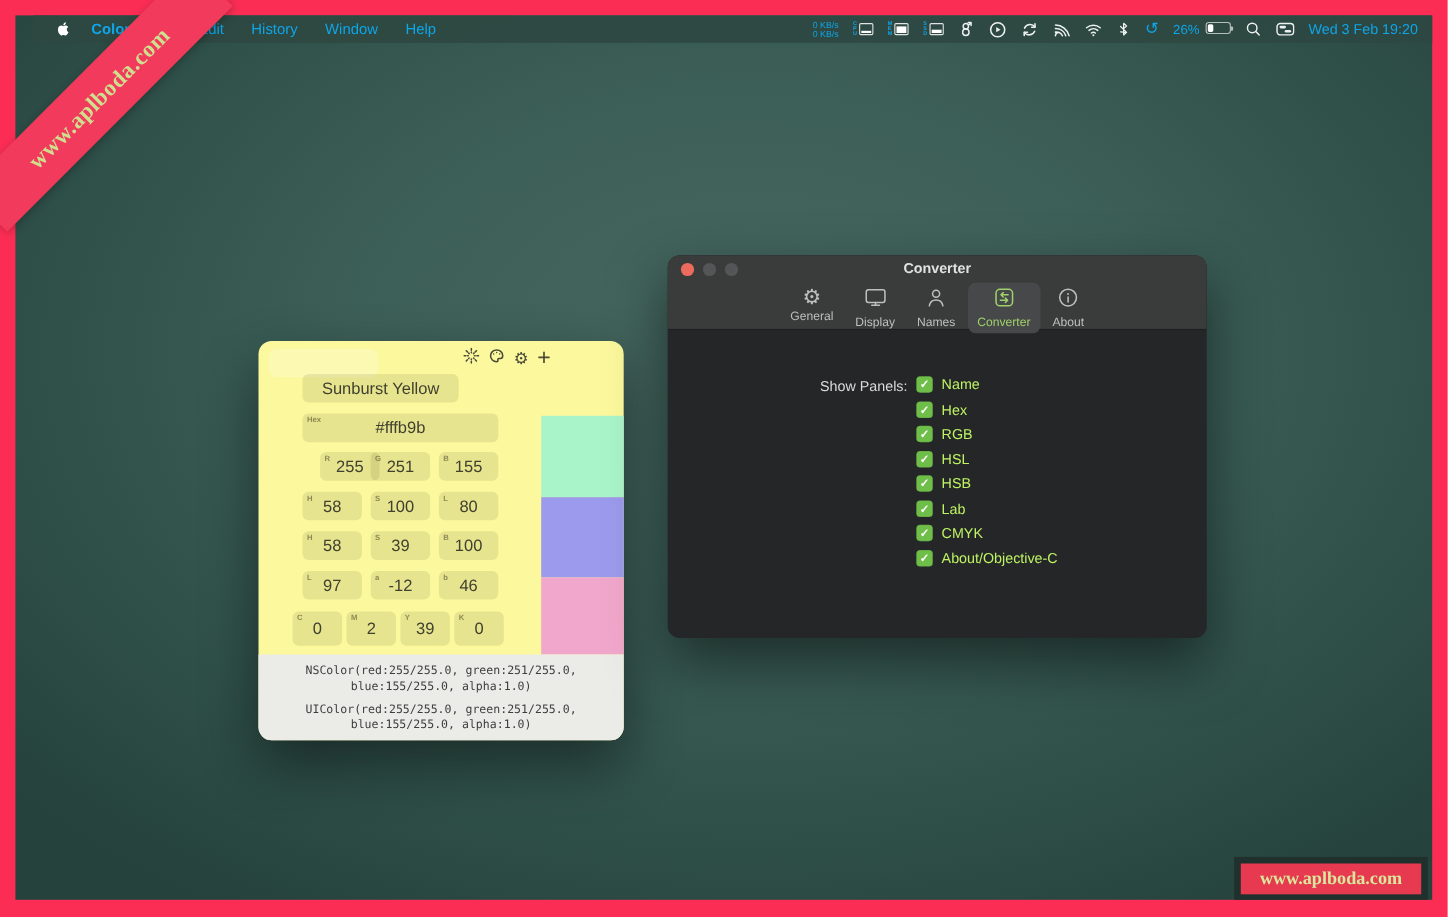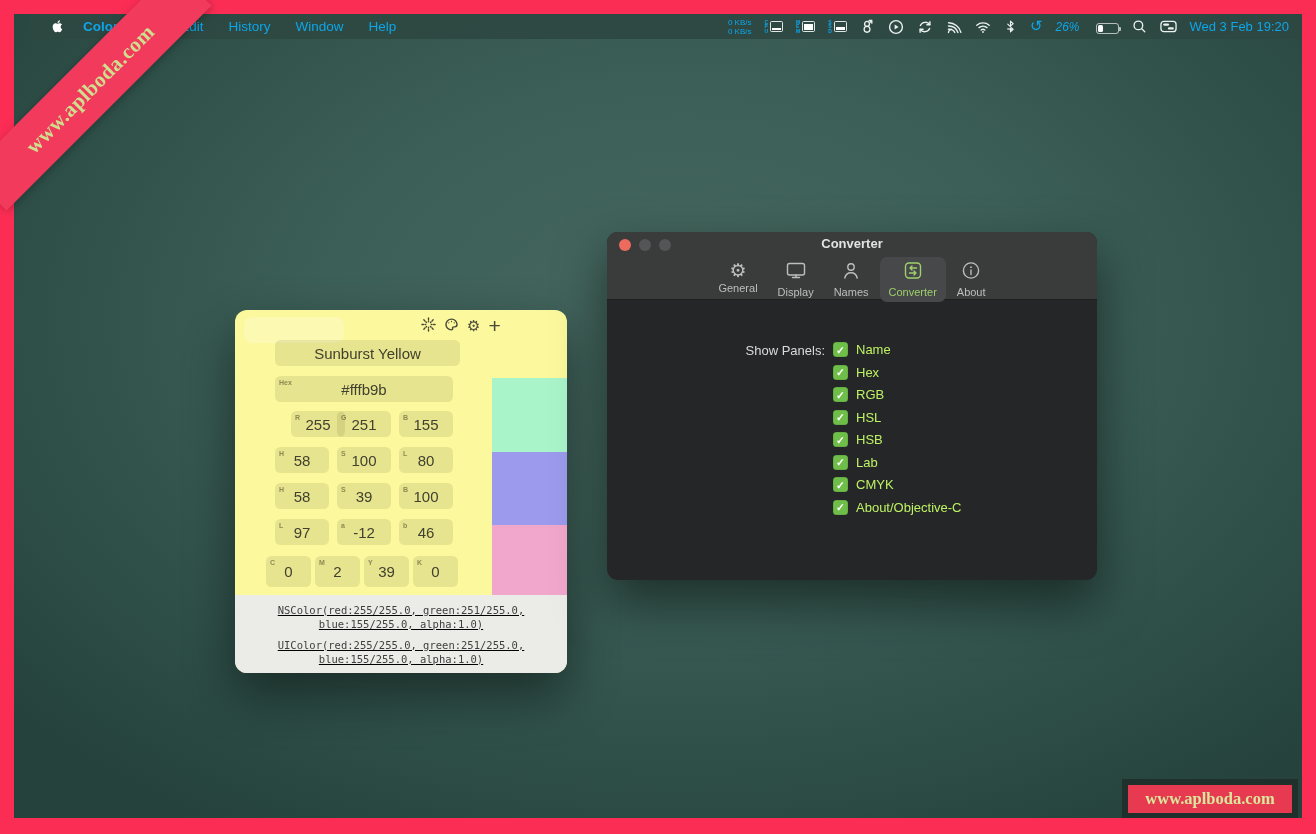--- a/index.html
+++ b/index.html
@@ -20,21 +20,21 @@
   .meter { display:flex; align-items:center; gap:2px; }
   .meter-label { font-size:5px; line-height:4.4px; font-weight:700; letter-spacing:0; }
   .meter-box { width:13px; height:11px; border:1px solid rgba(255,255,255,0.85); border-radius:1.5px; position:relative; overflow:hidden; }
   .meter-fill { position:absolute; left:1px; right:1px; bottom:1px; background:#fff; }
   .meter-cpu .meter-fill { height:2px; }
   .meter-mem .meter-fill { height:6px; }
   .meter-ssd .meter-fill { height:3.5px; }
   .sicon { display:inline-flex; align-items:center; }
   .sicon svg { stroke:#ecf1ef; fill:none; stroke-width:1.4; stroke-linecap:round; stroke-linejoin:round; }
   .glyph-icon { font-size:15px; line-height:15px; font-family:"DejaVu Sans", sans-serif; }
-  .battery-wrap { display:flex; align-items:flex-end; gap:16px;font-style:italic; }
+  .battery-wrap { display:flex; align-items:flex-start; gap:5px; }
   .battery-pct { font-size:12px; }
   .battery { width:23px; height:11px; border:1px solid rgba(255,255,255,0.65); border-radius:3px; position:relative; }
   .battery-fill { position:absolute; left:1px; top:1px; bottom:1px; width:28%; background:#fff; border-radius:1.5px; }
   .battery-nub { position:absolute; right:-3px; top:3px; width:2px; height:4px; background:rgba(255,255,255,0.65); border-radius:0 1px 1px 0; }
   .clock { font-size:13px; font-weight:500; }
 
   
   .ribbon { position:absolute; left:-55px; top:62px; width:290px; height:54px; background:#f23a5c;
     transform:rotate(-45deg); z-index:50; display:flex; align-items:center; justify-content:center;
     box-shadow:0 2px 8px rgba(0,0,0,0.25); }
@@ -46,21 +46,21 @@
   .cw-topleft { position:absolute; left:9px; top:7px; width:100px; height:26px; background:rgba(255,255,255,0.22); border-radius:8px; }
   .cw-toolbar { position:absolute; top:5px; left:186px; display:flex; align-items:center; gap:8px; color:#4a4a38; height:22px; }
   .cw-toolbar svg { stroke:#4a4a38; fill:none; stroke-width:1.5; stroke-linecap:round; }
   .cw-gear { font-size:15px; font-family:"DejaVu Sans", sans-serif; line-height:15px; }
   .cw-plus { font-size:21px; font-weight:300; line-height:18px; }
   .field { position:absolute; background:rgba(40,40,10,0.095); border-radius:5.5px;
     display:flex; align-items:center; justify-content:center; color:#41412f; font-size:15px; }
   .field .mini { position:absolute; left:4px; top:2.5px; font-size:7px; color:rgba(90,88,50,0.65); font-weight:600; }
   .swatch { position:absolute; left:257px; width:75px; }
   .code-area { position:absolute; left:0; right:0; top:285px; bottom:0; background:#ebebe8; border-radius:0 0 12px 12px;
-    display:flex; flex-direction:column; justify-content:center; gap:7px; padding:6px 22px;text-decoration:underline; }
+    display:flex; flex-direction:column; justify-content:center; gap:7px; padding:6px 22px; }
   .code-line { font-family:"DejaVu Sans Mono", monospace; font-size:10.5px; line-height:14px; color:#3e3e3e; text-align:center; }
 
   
   .conv-window { position:absolute; left:607px; top:232px; width:490px; height:348px; border-radius:11px;
     background:#242627; box-shadow:0 22px 50px rgba(0,0,0,0.5); overflow:hidden; }
   .conv-header { position:absolute; left:0; top:0; right:0; height:68px; background:#3a3b3b; border-bottom:1px solid #1d1e1e; }
   .traffic { position:absolute; left:12px; top:7px; display:flex; gap:8px; }
   .dot { width:12px; height:12px; border-radius:50%; }
   .dot-close { background:#ec6a5e; }
   .dot-dim { background:#53555656; background:#535556; }
@@ -203,21 +203,21 @@
               <path d="M8 2.3C4.7 2.3 2.1 4.8 2.1 8s2.6 5.7 5.9 5.7c1 0 1.4-.7 1.2-1.4-.3-.9.2-1.8 1.3-1.8h1.1c1.4 0 2.3-1.3 2.3-2.7 0-3-2.6-5.5-5.9-5.5z"></path>
               <circle cx="5.1" cy="6.2" r="0.7" fill="#4a4a38" stroke="none"></circle>
               <circle cx="8" cy="4.8" r="0.7" fill="#4a4a38" stroke="none"></circle>
               <circle cx="10.9" cy="6.2" r="0.7" fill="#4a4a38" stroke="none"></circle>
             </svg>
         </span>
         <span class="cw-gear">⚙</span>
         <span class="cw-plus">+</span>
       </div>
 
-      <div class="field" style="left:40px; top:30px; width:185px; height:26px;">
+      <div class="field" style="left:40px; top:30px; width:142px; height:26px;">
         <span>Sunburst Yellow</span>
       </div>
 
       <div class="field" style="left:40px; top:66px; width:178px; height:26px;">
         <span class="mini">Hex</span>
         <span>#fffb9b</span>
       </div>
 
       <div class="field" style="left:40px; top:101px; width:54px; height:26px;margin-left:16px;">
         <span class="mini">R</span>

